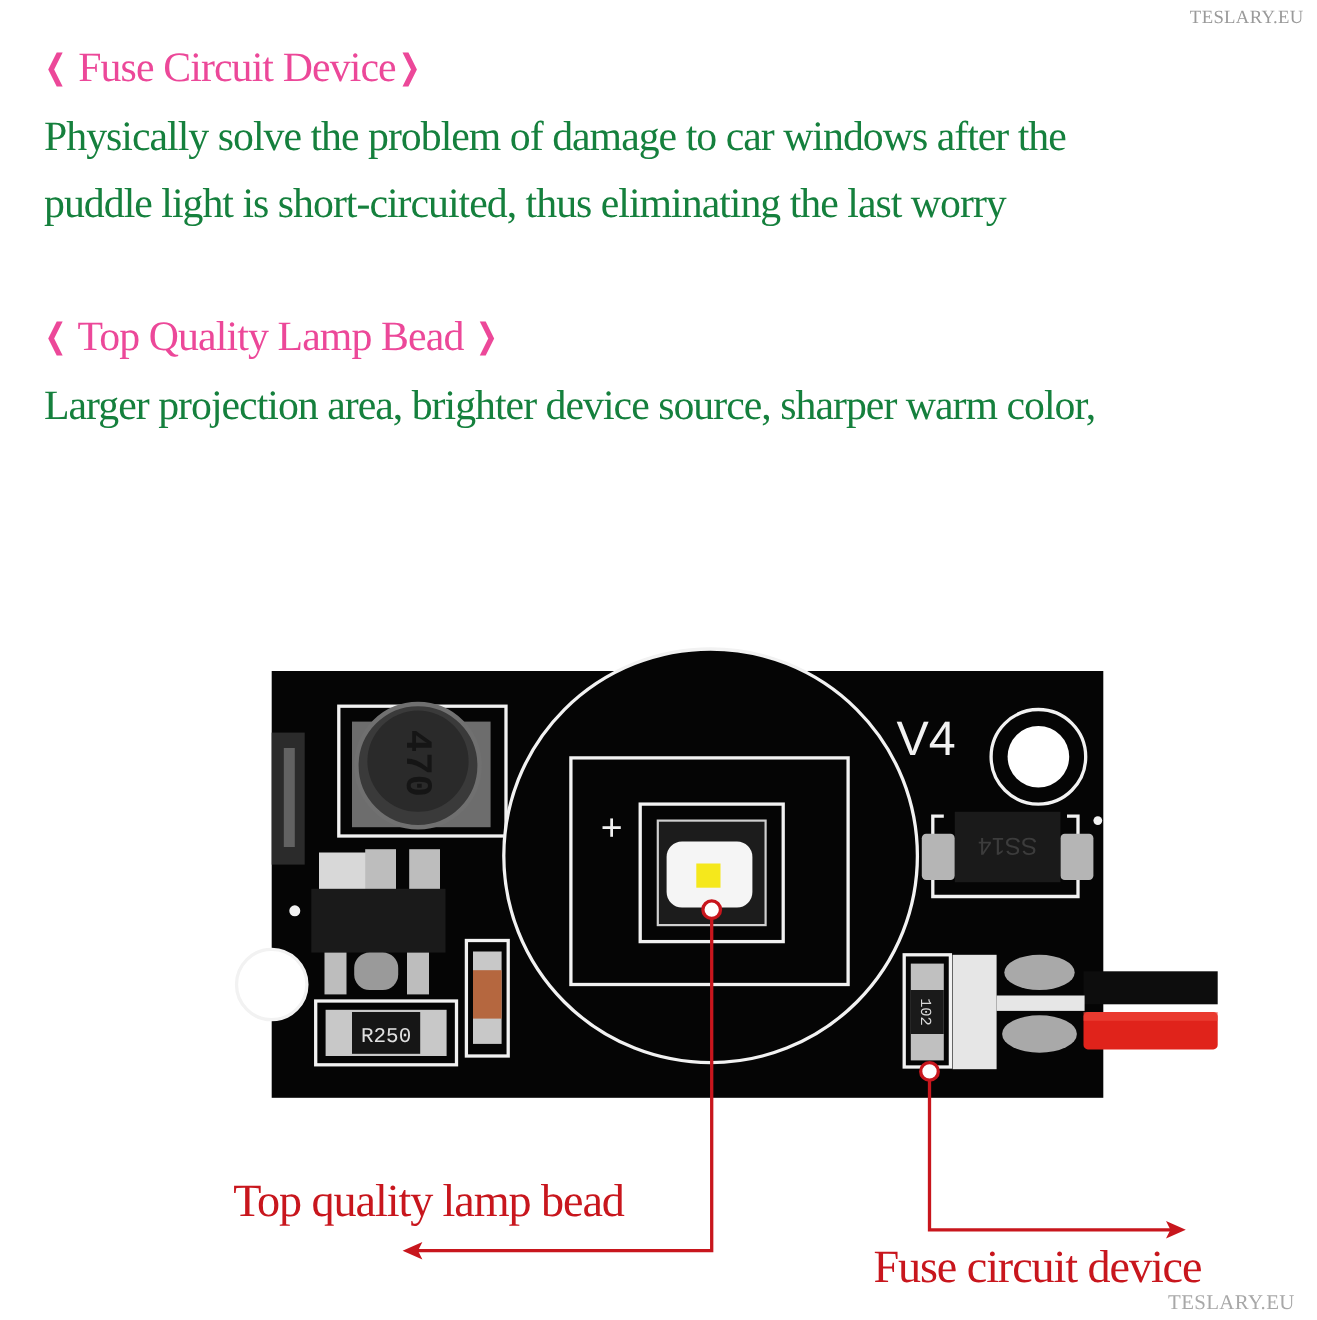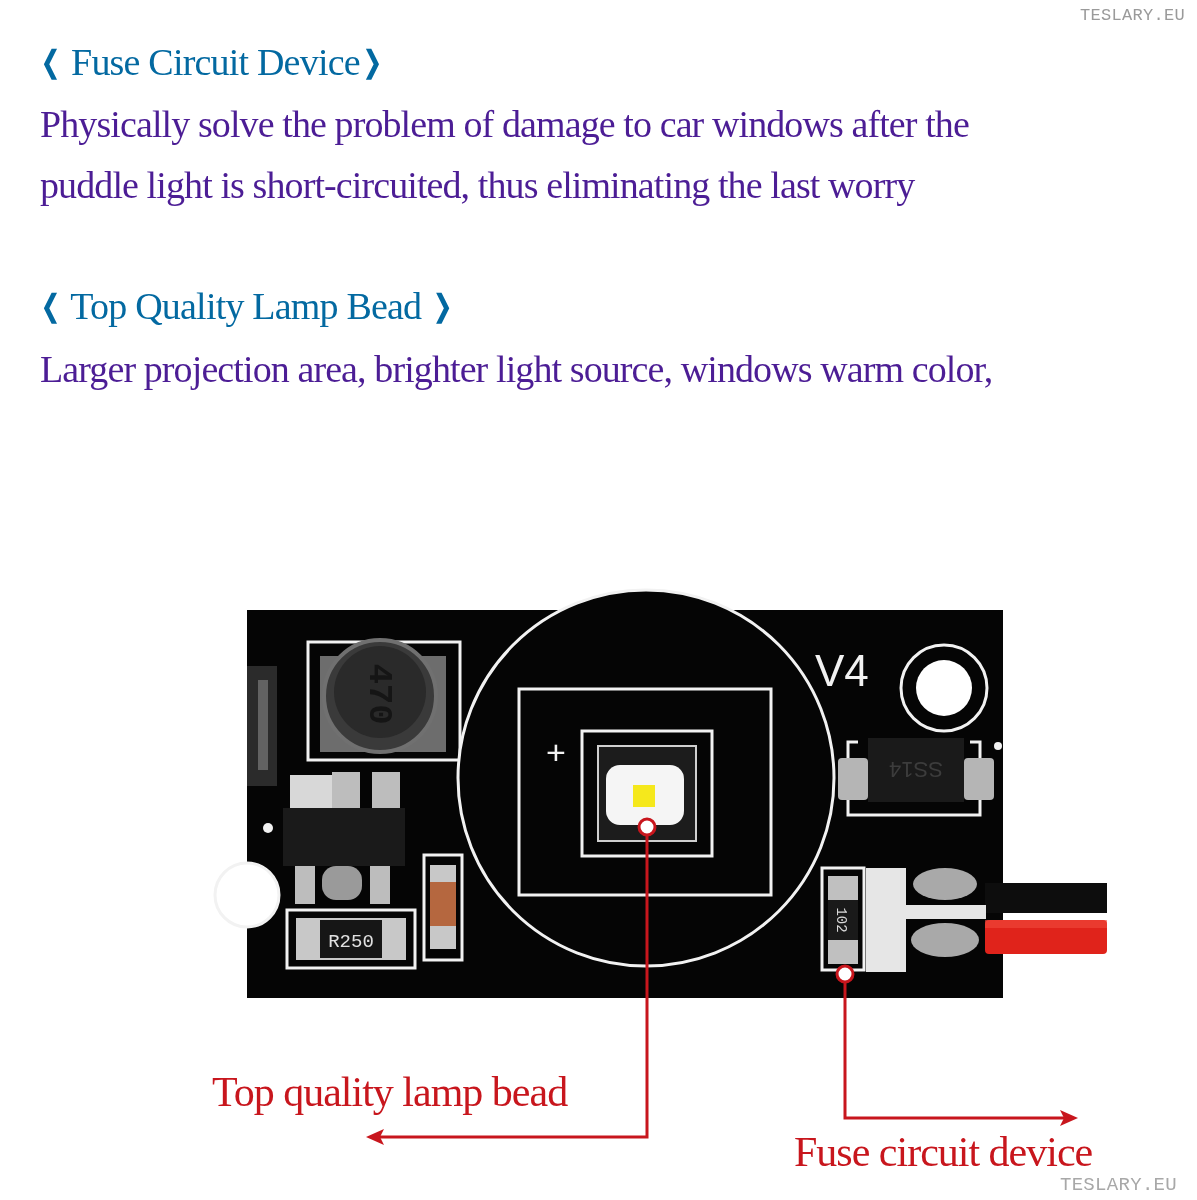--- a/index.html
+++ b/index.html
@@ -1,24 +1,24 @@
 <!DOCTYPE html>
 <html><head>
   <meta charset="utf-8">
   <style>
     html, body { margin: 0; padding: 0; background: #ffffff; }
     body { width: 1197px; height: 1200px; position: relative; overflow: hidden; font-family: "Liberation Serif", "DejaVu Serif", serif; }
-    .watermark { position: absolute; font-family: Liberation Mono, monospace; color: #9a9a9a; font-size: 17px; letter-spacing: 0.3px; }
+    .watermark { position: absolute; font-family: Liberation Serif, serif; color: #9a9a9a; font-size: 17px; letter-spacing: 0.3px; }
     .wm-top { top: 6px; right: 12px; }
     .wm-bottom { bottom: 4px; right: 20px; font-size: 19px; color: #a8a8a8; }
-    .heading { position: absolute; left: 38px; color: #0369a1; font-size: 38px; letter-spacing: -0.8px; white-space: nowrap; }
+    .heading { position: absolute; left: 38px; color: #ec4899; font-size: 38px; letter-spacing: -0.8px; white-space: nowrap; }
     .h1 { top: 40px; }
     .h2 { top: 284px; font-family: Liberation Serif, serif; }
     .bracket { font-size: 30px; font-weight: bold; vertical-align: 3px; }
-    .desc { position: absolute; left: 40px; color: #4c1d95; font-size: 38px; line-height: 61px; letter-spacing: -0.9px; white-space: nowrap; }
+    .desc { position: absolute; left: 40px; color: #15803d; font-size: 38px; line-height: 61px; letter-spacing: -0.9px; white-space: nowrap; }
     .d1 { top: 94px; }
     .d2 { top: 339px; }
     .pcb { position: absolute; left: 0; top: 0; }
     .callout { position: absolute; color: #c8161d; font-size: 42px; letter-spacing: -1px; white-space: nowrap; }
     .c-lamp { left: 212px; top: 1068px; }
     .c-fuse { left: 794px; top: 1128px; }
   </style>
 </head>
 <body>
 
@@ -29,21 +29,21 @@
 </div>
 <div class="desc d1">
   <div>Physically solve the problem of damage to car windows after the</div>
   <div>puddle light is short-circuited, thus eliminating the last worry</div>
 </div>
 
 <div class="heading h2">
   <span class="bracket">❬</span><span> Top Quality Lamp Bead </span><span class="bracket">❭</span>
 </div>
 <div class="desc d2">
-  <div>Larger projection area, brighter light source, windows warm color,</div>
+  <div>Larger projection area, brighter device source, sharper warm color,</div>
 </div>
 
 <svg class="pcb" width="1197" height="1200" viewBox="0 0 1197 1200">
 
   <g>
     <rect x="247" y="610" width="756" height="388" fill="#050505"></rect>
 
     <rect x="985" y="883" width="122" height="30" fill="#0d0d0d"></rect>
     <rect x="985" y="920" width="122" height="34" rx="4" fill="#e0231b"></rect>
     <rect x="985" y="920" width="122" height="8" fill="#f04a3e" opacity="0.6"></rect>

